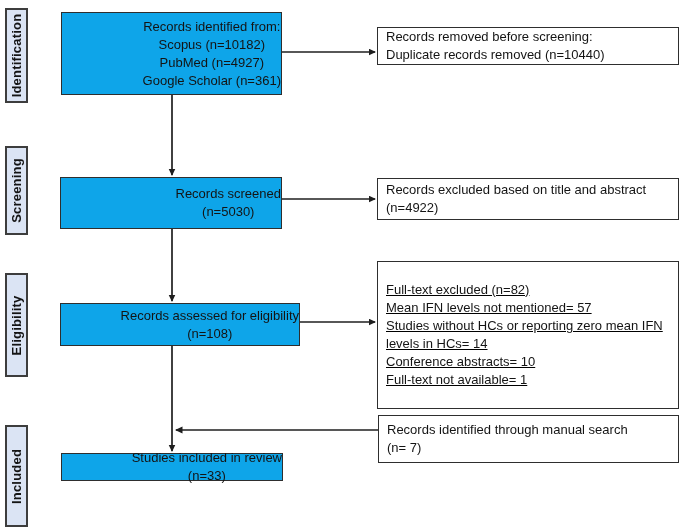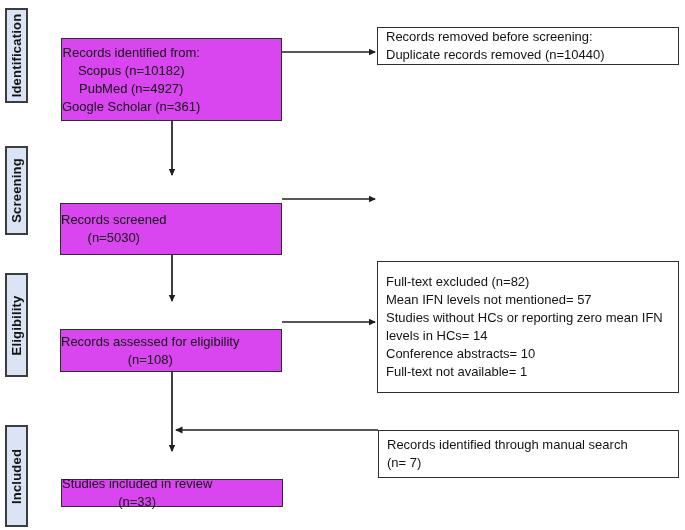--- a/index.html
+++ b/index.html
@@ -47,39 +47,38 @@
     letter-spacing: 0.2px;
   }
   #stage-0 { top: 8px;   height: 95px; }
   #stage-1 { top: 146px; height: 89px; }
   #stage-2 { top: 273px; height: 104px; }
   #stage-3 { top: 425px; height: 102px; }
 
   
   .fbox {
     position: absolute;
-    background: #d946ef;
+    background: #0ea5e9;
     border: 1.6px solid #2e2e2e;
     box-sizing: border-box;
     display: flex;
     align-items: center;
-    justify-content: flex-start;
+    justify-content: flex-end;
     z-index: 2;
-    margin-top: 26px;
   }
   .fbox .btxt {
     font-size: 13px;
     line-height: 18px;
     color: #141414;
     text-align: center;
     white-space: pre-line;
   }
   #fbox-0 { left: 61px; top: 12px;  width: 221px; height: 83px; }
   #fbox-1 { left: 60px; top: 177px; width: 222px; height: 52px; }
-  #fbox-2 { left: 60px; top: 303px; width: 222px; height: 43px; }
+  #fbox-2 { left: 60px; top: 303px; width: 240px; height: 43px; }
   #fbox-3 { left: 61px; top: 453px; width: 222px; height: 28px; }
 
   
   .sbox {
     position: absolute;
     background: #ffffff;
     border: 1.6px solid #2e2e2e;
     box-sizing: border-box;
     display: flex;
     align-items: center;
@@ -89,22 +88,22 @@
   }
   .sbox .btxt {
     font-size: 13px;
     line-height: 18px;
     color: #141414;
     text-align: left;
     white-space: pre-line;
   }
   #sbox-0 { left: 377px; top: 27px;  width: 302px; height: 38px; }
   #sbox-1 { left: 377px; top: 178px; width: 302px; height: 42px; }
-  #sbox-2 { left: 377px; top: 261px; width: 302px; height: 132px; }
-  #sbox-3 { left: 378px; top: 430px; width: 301px; height: 48px; }
+  #sbox-2 { left: 377px; top: 261px; width: 302px; height: 148px; text-decoration: underline; }
+  #sbox-3 { left: 378px; top: 415px; width: 301px; height: 48px; }
 </style>
 </head>
 <body>
 
 <div class="canvas">
 
   <svg class="arrow-layer" width="685" height="530" viewBox="0 0 685 530" xmlns="http://www.w3.org/2000/svg">
     <defs>
       <marker id="ah" markerWidth="8" markerHeight="8" refX="6.5" refY="3.5" orient="auto" markerUnits="userSpaceOnUse">
         <path d="M0,0 L7.5,3.5 L0,7 Z" fill="#1f1f1f"></path>
@@ -151,20 +150,24 @@
   </div>
   <div class="fbox" id="fbox-3">
     <div class="btxt">Studies included in review
 (n=33)</div>
   </div>
 
   <div class="sbox" id="sbox-0">
     <div class="btxt">Records removed before screening:
 Duplicate records removed (n=10440)</div>
   </div>
+  <div class="sbox" id="sbox-1">
+    <div class="btxt">Records excluded based on title and abstract
+(n=4922)</div>
+  </div>
   <div class="sbox" id="sbox-2">
     <div class="btxt">Full-text excluded (n=82)
 Mean IFN levels not mentioned= 57
 Studies without HCs or reporting zero mean IFN levels in HCs= 14
 Conference abstracts= 10
 Full-text not available= 1</div>
   </div>
   <div class="sbox" id="sbox-3">
     <div class="btxt">Records identified through manual search
 (n= 7)</div>

